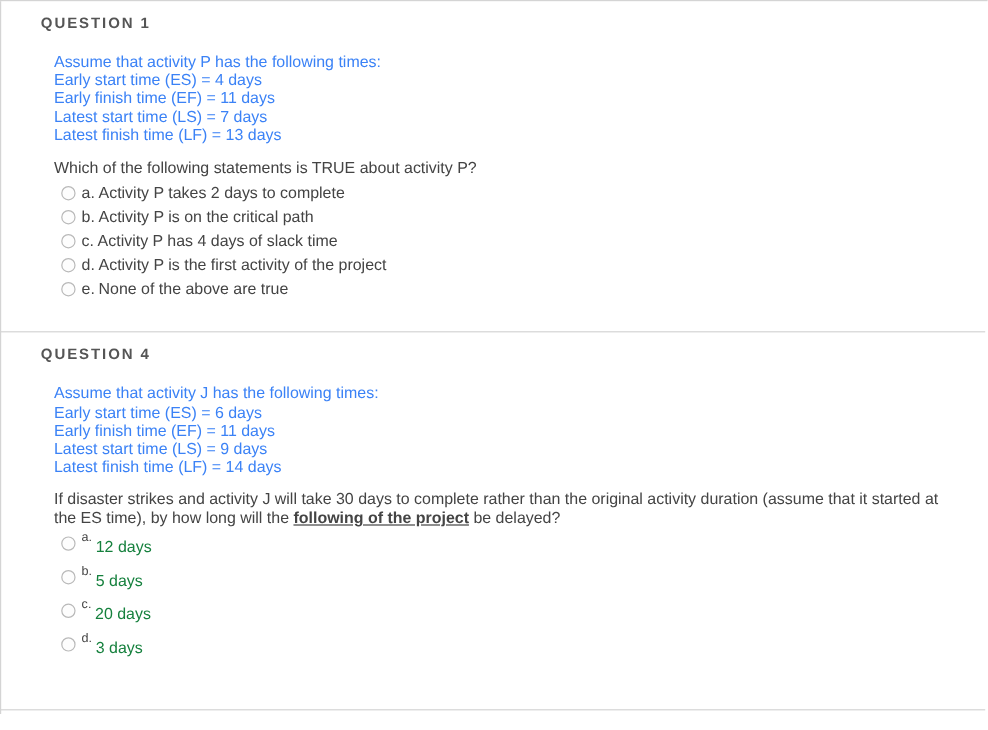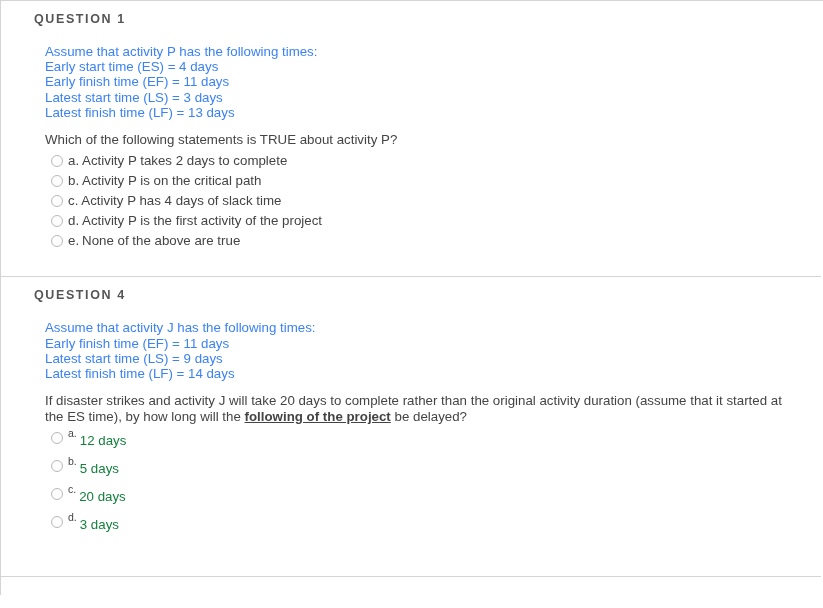--- a/index.html
+++ b/index.html
@@ -154,21 +154,21 @@
   <div class="left-border"></div>
 
   <section class="question-block">
     <h2 class="q-heading">QUESTION 1</h2>
 
     <div class="q-body">
       <div class="stmt-block">
         <p class="stmt">Assume that activity P has the following times:</p>
         <p class="stmt">Early start time (ES) = 4 days</p>
         <p class="stmt">Early finish time (EF) = 11 days</p>
-        <p class="stmt">Latest start time (LS) = 3 days</p>
+        <p class="stmt">Latest start time (LS) = 7 days</p>
         <p class="stmt">Latest finish time (LF) = 13 days</p>
       </div>
 
       <div class="prompt">Which of the following statements is TRUE about activity P?</div>
 
       <div class="options style-inline">
 
         <div class="option">
           <span class="radio"></span>
           <span class="opt-letter">a.</span>
@@ -206,26 +206,27 @@
   </section>
 
   <div class="divider"></div>
 
   <section class="question-block">
     <h2 class="q-heading">QUESTION 4</h2>
 
     <div class="q-body">
       <div class="stmt-block">
         <p class="stmt">Assume that activity J has the following times:</p>
+        <p class="stmt">Early start time (ES) = 6 days</p>
         <p class="stmt">Early finish time (EF) = 11 days</p>
         <p class="stmt">Latest start time (LS) = 9 days</p>
         <p class="stmt">Latest finish time (LF) = 14 days</p>
       </div>
 
-      <div class="prompt"><span>If disaster strikes and activity J will take 20 days to complete rather than the original activity duration (assume that it started at the ES time), by how long will the </span><span class="emph">following of the project</span><span> be delayed?</span></div>
+      <div class="prompt"><span>If disaster strikes and activity J will take 30 days to complete rather than the original activity duration (assume that it started at the ES time), by how long will the </span><span class="emph">following of the project</span><span> be delayed?</span></div>
 
       <div class="options style-raised">
 
         <div class="option">
           <span class="radio"></span>
           <span class="opt-letter">a.</span>
           <span class="opt-text">12 days</span>
         </div>
 
         <div class="option">

